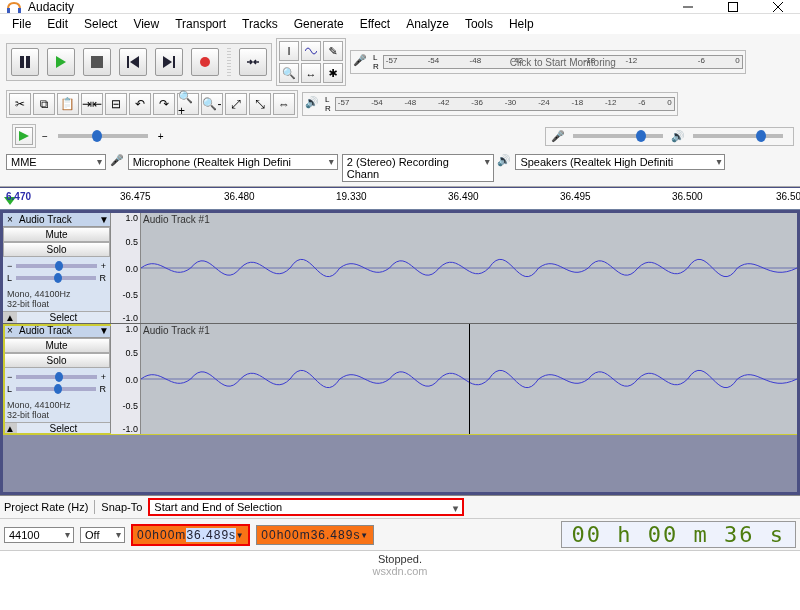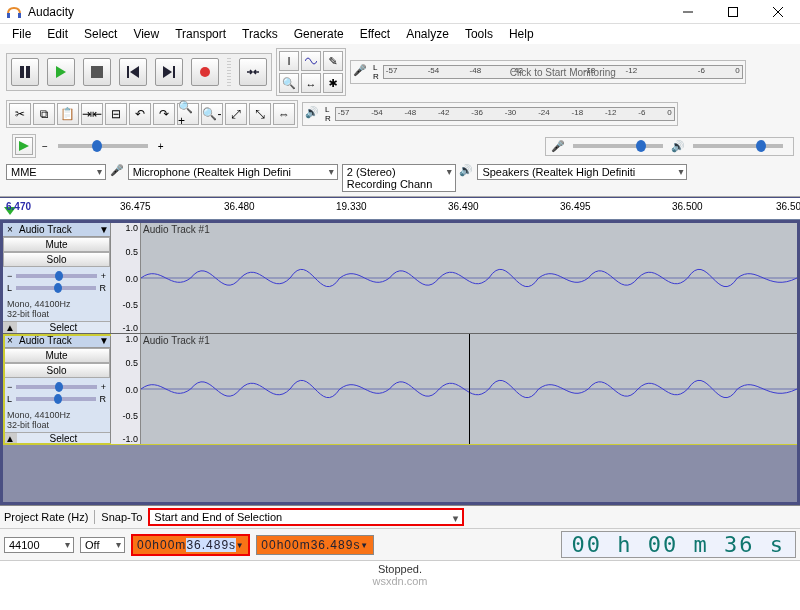--- a/index.html
+++ b/index.html
@@ -1,17 +1,17 @@
 <!DOCTYPE html>
 <html><head>
 <meta charset="utf-8">
 <style>
 * { margin: 0; padding: 0; box-sizing: border-box; font-family: "Segoe UI", Tahoma, Arial, sans-serif; }
 body { width: 800px; height: 610px; background: #fff; overflow: hidden; font-size: 11px; color: #000; }
-.titlebar { height: 24px; display: flex; align-items: center; border-bottom: 1px solid #ddd; }
+.titlebar { height: 14px; display: flex; align-items: center; border-bottom: 1px solid #ddd; }
 .titlebar .logo { width: 16px; height: 16px; margin: 0 6px; }
 .titlebar .logo svg { width: 100%; height: 100%; }
 .titlebar .title { flex: 1; font-size: 12px; }
 .winbtns { display: flex; }
 .winbtn { width: 45px; height: 29px; display: flex; align-items: center; justify-content: center; cursor: pointer; }
 .menubar { height: 20px; display: flex; align-items: center; padding: 0 4px; font-size: 12px; }
 .menu-item { padding: 2px 8px; cursor: pointer; }
 .toolbars { background: #f6f6f6; border-bottom: 1px solid #aaa; padding: 2px; }
 .tool-row { display: flex; align-items: center; gap: 4px; padding: 2px 4px; }
 .transport { display: flex; gap: 8px; padding: 4px; border: 1px solid #bbb; background: #f0f0f0; }
@@ -68,21 +68,21 @@
 .track.sel { outline: 2px solid #cccc33; outline-offset: -2px; }
 .bg-gap { height: 57px; background: #8a8ea8; }
 .bottom { border-top: 1px solid #888; background: #f6f6f6; }
 .bottom-row1 { display: flex; align-items: center; padding: 2px 4px; gap: 6px; font-size: 11px; border-bottom: 1px solid #ccc; }
 .bottom-row2 { display: flex; align-items: center; padding: 2px 4px; gap: 6px; }
 .snap-combo { border: 2px solid #e00; padding: 1px 180px 1px 4px; position: relative; background: #fff; }
 .snap-combo::after { content: "▾"; position: absolute; right: 4px; top: 2px; color: #555; }
 .timebox { border: 1px solid #888; background: #f97316; padding: 2px 4px; font-family: "Consolas", monospace; font-size: 12px; letter-spacing: 1px; color: #223; }
 .timebox.red { border: 2px solid #e00; }
 .timebox .hl { background: #cfe0ff; }
-.bigtime { font-family: "Consolas", monospace; font-size: 22px; color: #0f766e; border: 1px solid #999; background: #eef2fc; padding: 0 10px; letter-spacing: 2px; }
+.bigtime { font-family: "Consolas", monospace; font-size: 22px; color: #4d7c0f; border: 1px solid #999; background: #eef2fc; padding: 0 10px; letter-spacing: 2px; }
 .statusbar { height: 20px; padding: 2px 6px; font-size: 11px; color: #333; border-top: 1px solid #ccc; display: flex; align-items: center; flex-direction: column; }
 .watermark { color: #aaa; }
 .vsep { width: 4px; height: 28px; background: repeating-linear-gradient(#ccc,#ccc 1px,transparent 1px,transparent 3px); }
 </style>
 </head>
 <body>
 
 <div class="titlebar">
   <div class="logo">
     <svg viewBox="0 0 16 16">
@@ -263,21 +263,21 @@
       <div class="hslider2">
           <div class="thumb" style="left:70%"></div>
         </div>
     </div>
   </div>
 
   <div class="device-row">
     <div class="combo" style="width:100px">MME</div>
     <span>🎤</span>
     <div class="combo" style="width:210px">Microphone (Realtek High Defini</div>
-    <div class="combo" style="width:114px">2 (Stereo) Recording Chann</div>
+    <div class="combo" style="width:152px">2 (Stereo) Recording Chann</div>
     <span>🔊</span>
     <div class="combo" style="width:210px">Speakers (Realtek High Definiti</div>
   </div>
 </div>
 
 <div class="timeline">
   <div class="ruler">
     <div class="greenarrow"></div>
     <span class="curpos">6.470</span>
     <span class="tick" style="left:15%">36.475</span>

